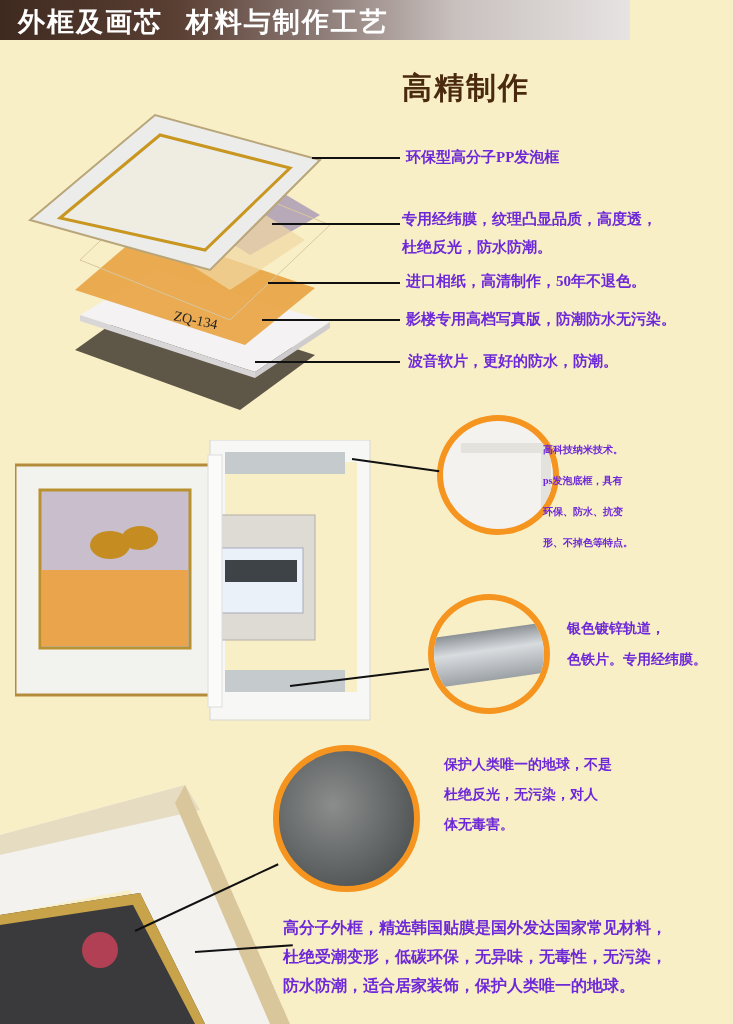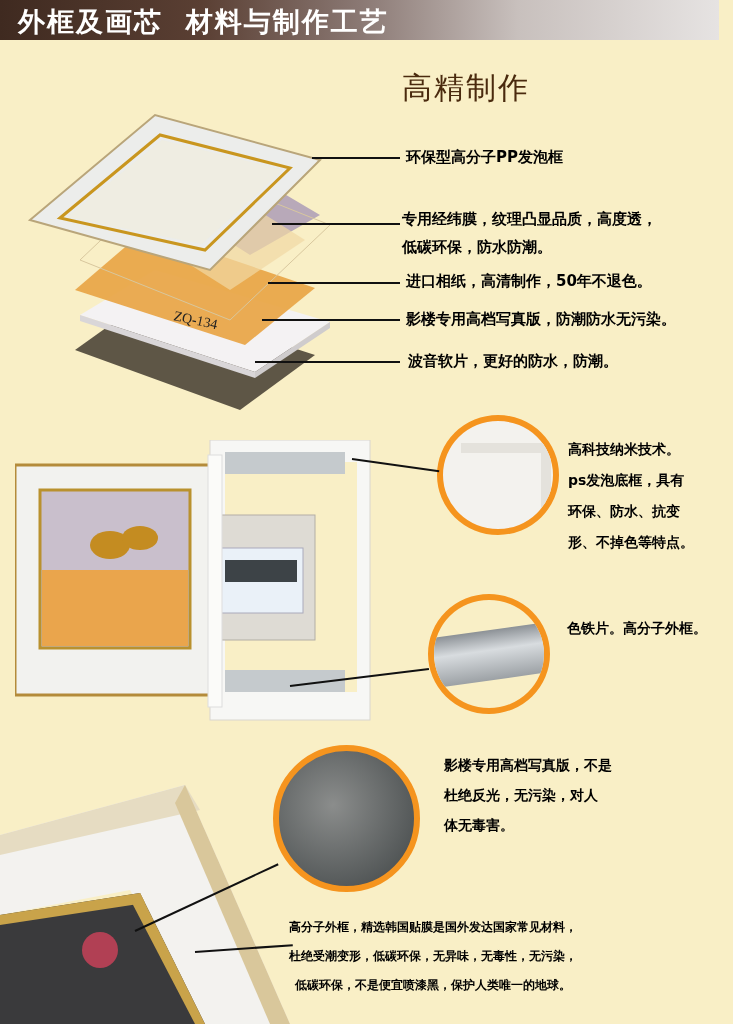--- a/index.html
+++ b/index.html
@@ -1,20 +1,20 @@
 <!DOCTYPE html>
 <html><head>
 <meta charset="utf-8">
 <style>
   html,body{margin:0;padding:0;}
   body{width:733px;height:1024px;background:#f9efc6;position:relative;overflow:hidden;font-family:"DejaVu Sans","Liberation Sans",sans-serif;color:#4a2e12;}
-  .banner{position:absolute;left:0;top:0;width:719px;height:40px;background:linear-gradient(90deg,#3f2a20 0%,#5a3f33 28%,#8a7873 50%,#c8c0bd 72%,#e6e3e2 100%);}
+  .banner{position:absolute;left:0;top:0;width:630px;height:40px;background:linear-gradient(90deg,#3f2a20 0%,#5a3f33 28%,#8a7873 50%,#c8c0bd 72%,#e6e3e2 100%);}
   .banner-title{position:absolute;left:18px;top:4px;font-size:27px;color:#fff;letter-spacing:2px;white-space:pre;font-weight:bold;}
-  .heading{position:absolute;left:402px;top:68px;font-size:30px;font-weight:normal;color:#4a2a0e;letter-spacing:2px;}
-  .callout{position:absolute;font-size:15px;font-weight:bold;color:#000000;line-height:28px;white-space:nowrap;}
+  .heading{position:absolute;left:402px;top:68px;font-size:30px;font-weight:bold;color:#4a2a0e;letter-spacing:2px;}
+  .callout{position:absolute;font-size:15px;font-weight:bold;color:#6d28d9;line-height:28px;white-space:nowrap;font-family:Liberation Serif, serif;}
   .line{position:absolute;height:2px;background:#111;transform-origin:left center;}
   .circle{position:absolute;border-radius:50%;border:6px solid #f5941e;overflow:hidden;box-sizing:border-box;}
   .shape{position:absolute;}
 </style>
 </head>
 <body>
 
 <div class="banner">
   <div class="banner-title">外框及画芯  材料与制作工艺</div>
 </div>
@@ -43,21 +43,21 @@
 
 <div class="line" style="left:312px;top:157px;width:88px;"></div>
 <div class="line" style="left:272px;top:223px;width:128px;"></div>
 <div class="line" style="left:268px;top:282px;width:132px;"></div>
 <div class="line" style="left:262px;top:319px;width:138px;"></div>
 <div class="line" style="left:255px;top:361px;width:145px;"></div>
 
 <div class="callout" style="left:406px;top:143px;">环保型高分子PP发泡框</div>
 <div class="callout" style="left:402px;top:205px;">
   <div>专用经纬膜，纹理凸显品质，高度透，</div>
-  <div>低碳环保，防水防潮。</div>
+  <div>杜绝反光，防水防潮。</div>
 </div>
 <div class="callout" style="left:406px;top:267px;text-align:right;">进口相纸，高清制作，50年不退色。</div>
 <div class="callout" style="left:406px;top:305px;">影楼专用高档写真版，防潮防水无污染。</div>
 <div class="callout" style="left:408px;top:347px;">波音软片，更好的防水，防潮。</div>
 
 <svg class="shape" style="left:15px;top:440px" width="360" height="285" viewBox="0 0 360 285">
 
   <rect x="195" y="0" width="160" height="280" fill="#f7f7f5" stroke="#d9d6cf"></rect>
   <rect x="210" y="22" width="132" height="230" fill="#f9efc6"></rect>
   <rect x="210" y="12" width="120" height="22" fill="#c5cacd"></rect>
@@ -72,53 +72,54 @@
   <ellipse cx="95" cy="105" rx="20" ry="14" fill="#c48c21"></ellipse>
   <ellipse cx="125" cy="98" rx="18" ry="12" fill="#c48c21"></ellipse>
   <rect x="193" y="15" width="14" height="252" fill="#fbfbf9" stroke="#ddd"></rect>
 </svg>
 
 <div class="circle" style="left:437px;top:415px;width:122px;height:120px;background:#f3f2ee;">
   <div class="shape" style="left:18px;top:22px;width:80px;height:80px;border-top:10px solid #e4e2dc;border-right:10px solid #e4e2dc;"></div>
 </div>
 <div class="line" style="left:352px;top:458px;width:88px;transform:rotate(8deg);"></div>
 
-<div class="callout" style="left:568px;top:434px;font-size:14px;line-height:31px;">
+<div class="callout" style="left:543px;top:434px;font-size:10px;line-height:31px;">
   <div>高科技纳米技术。</div>
   <div>ps发泡底框，具有</div>
   <div>环保、防水、抗变</div>
   <div>形、不掉色等特点。</div>
 </div>
 
 <div class="circle" style="left:428px;top:594px;width:122px;height:120px;background:#f9efc6;">
   <div class="shape" style="left:-5px;top:30px;width:125px;height:50px;background:linear-gradient(180deg,#8c9196,#d8dcdf 40%,#9ca1a5);transform:rotate(-8deg);"></div>
 </div>
 <div class="line" style="left:290px;top:685px;width:140px;transform:rotate(-7deg);"></div>
 
 <div class="callout" style="left:567px;top:613px;font-size:14px;line-height:31px;">
-  <div>色铁片。高分子外框。</div>
+  <div>银色镀锌轨道，</div>
+  <div>色铁片。专用经纬膜。</div>
 </div>
 
 <svg class="shape" style="left:0px;top:785px" width="290" height="239" viewBox="0 0 290 239">
   <polygon points="0,50 185,0 290,239 200,239 130,105 0,130" fill="#f3f2ef"></polygon>
   <polygon points="0,50 185,0 200,25 0,70" fill="#e6dcc2"></polygon>
   <polygon points="185,0 290,239 270,239 175,18" fill="#d9c79b"></polygon>
   <polygon points="0,130 140,108 205,239 0,239" fill="#3a3a3c"></polygon>
   <polygon points="0,130 140,108 145,118 0,140" fill="#c9a34a"></polygon>
   <polygon points="140,108 205,239 195,239 132,118" fill="#c9a34a"></polygon>
   <circle cx="100" cy="165" r="18" fill="#d0425a" opacity="0.8"></circle>
 </svg>
 
 <div class="circle" style="left:273px;top:745px;width:147px;height:147px;background:radial-gradient(circle at 40% 40%,#8b8d8c,#3f4445);"></div>
 <div class="line" style="left:135px;top:930px;width:158px;transform:rotate(-25deg);"></div>
 <div class="line" style="left:195px;top:951px;width:98px;transform:rotate(-4deg);"></div>
 
 <div class="callout" style="left:444px;top:750px;font-size:14px;line-height:30px;">
-  <div>影楼专用高档写真版，不是</div>
+  <div>保护人类唯一的地球，不是</div>
   <div>杜绝反光，无污染，对人</div>
   <div>体无毒害。</div>
 </div>
 
-<div class="callout" style="left:289px;top:913px;font-size:12px;line-height:29px;text-align:center;">
+<div class="callout" style="left:283px;top:913px;font-size:16px;line-height:29px;">
   <div>高分子外框，精选韩国贴膜是国外发达国家常见材料，</div>
   <div>杜绝受潮变形，低碳环保，无异味，无毒性，无污染，</div>
-  <div>低碳环保，不是便宜喷漆黑，保护人类唯一的地球。</div>
+  <div>防水防潮，适合居家装饰，保护人类唯一的地球。</div>
 </div>
 
 </body></html>

